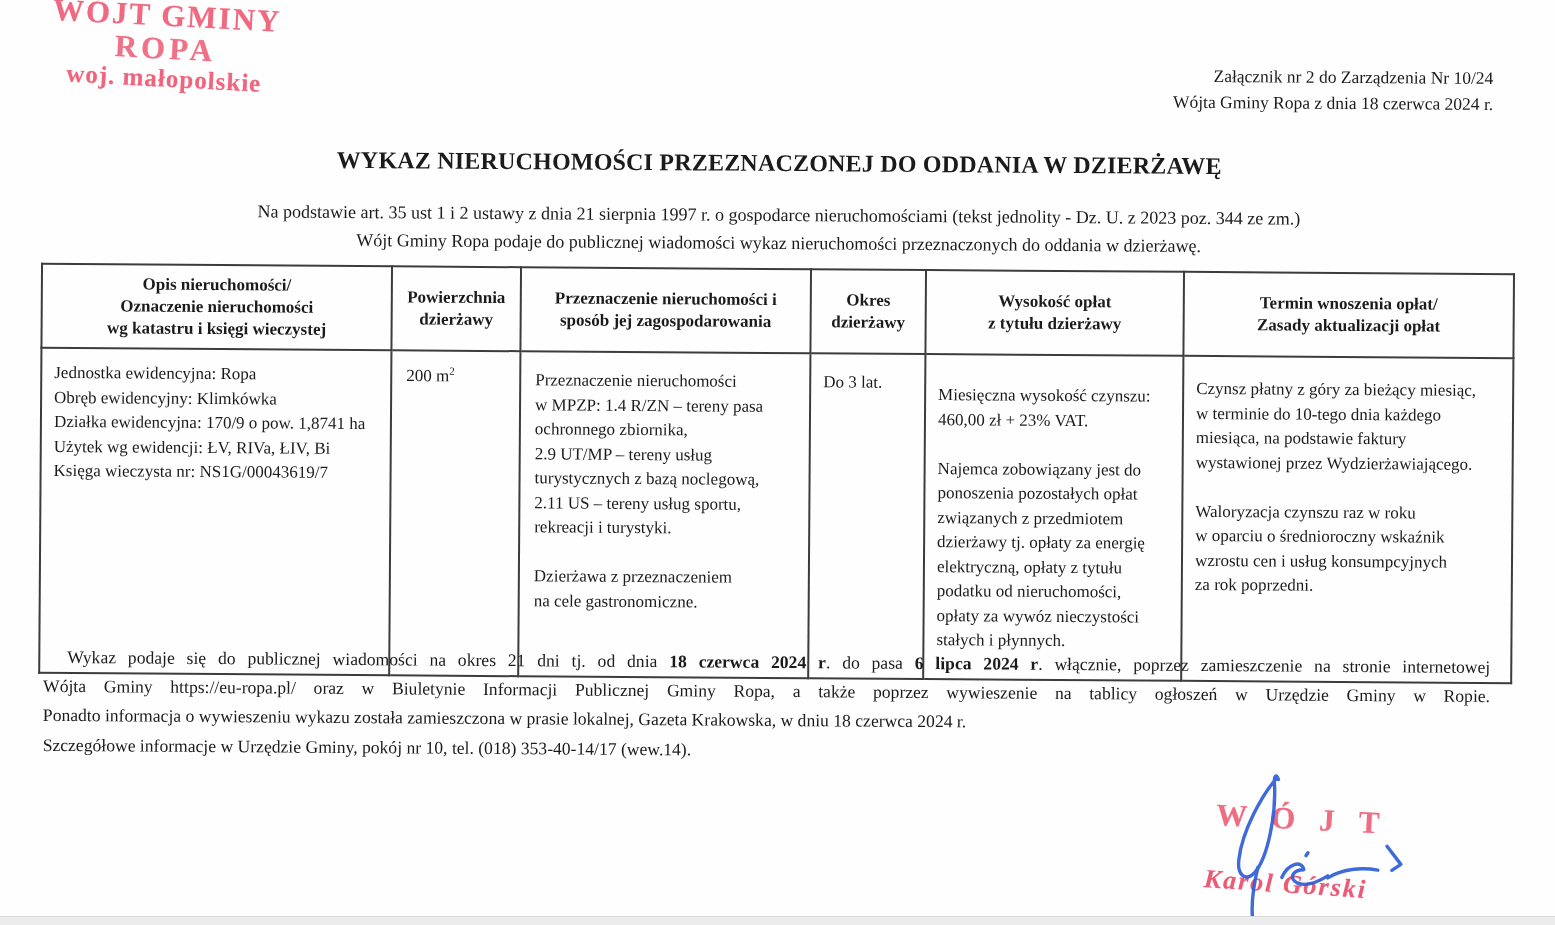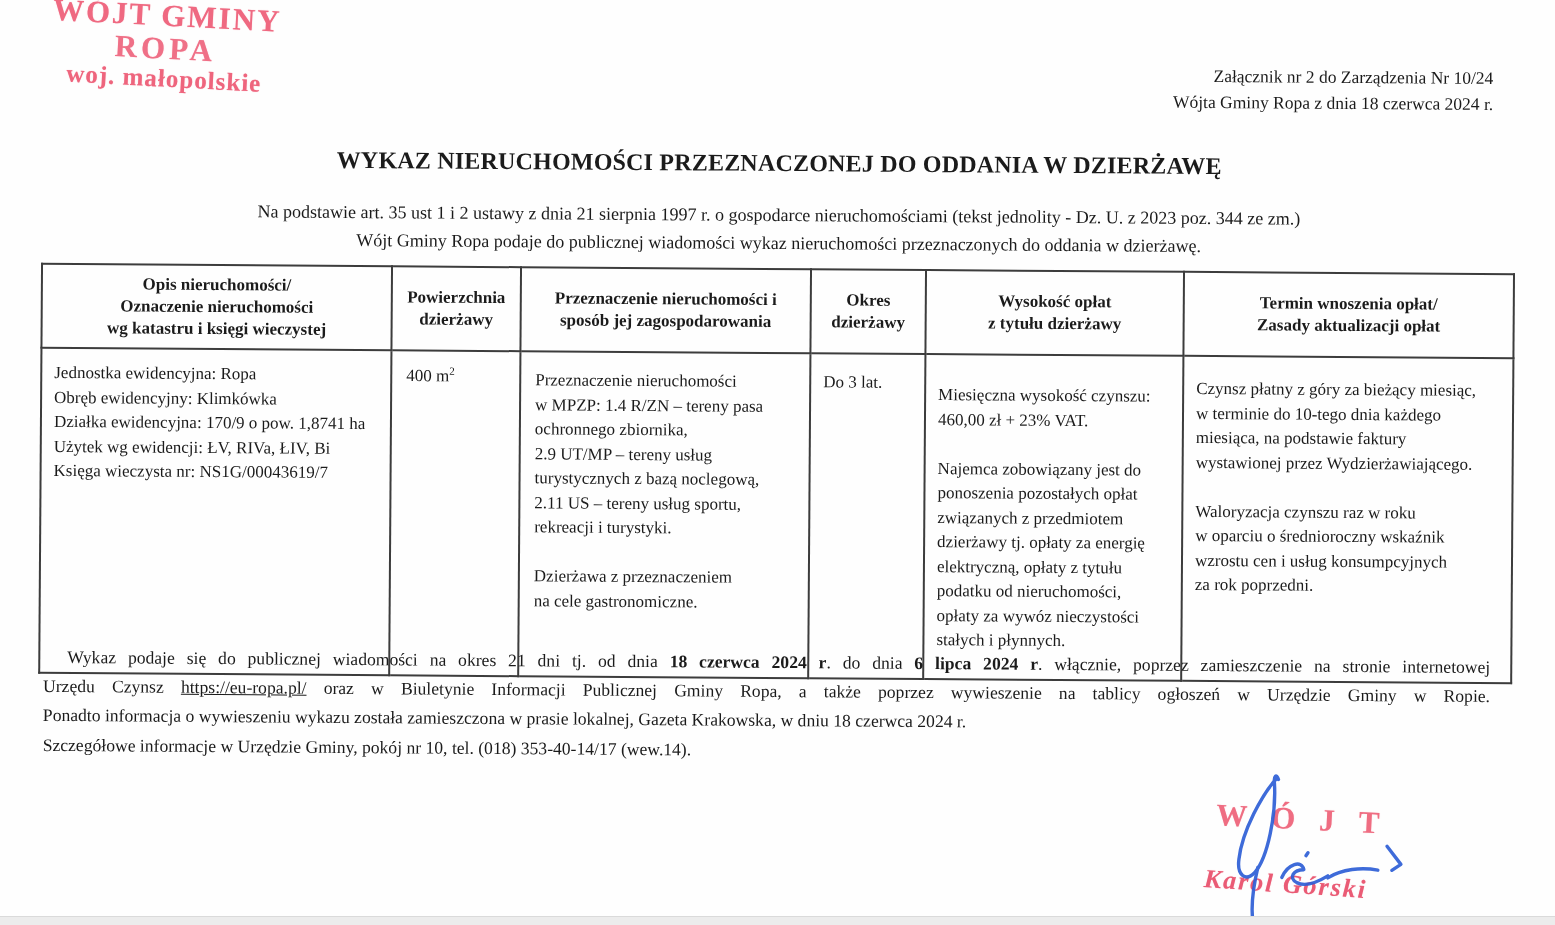--- a/index.html
+++ b/index.html
@@ -43,21 +43,21 @@
   td.c-wys{padding:28px 8px 10px 12px;line-height:1.42;}
   td.c-termin{padding:20px 6px 10px 12px;line-height:1.4;}
   .row-cells td{height:285px;}
   sup{font-size:11px;}
 
   
   .footer{left:45px;top:648px;width:1447px;font-size:17.6px;line-height:1.66;}
   .f-just{text-align:justify;text-align-last:justify;}
   .f-line1{padding-left:24px;}
   .f-bold{font-weight:bold;}
-  .f-link{text-decoration:underline;margin-top:30px;}
+  .f-link{margin-top:30px;}
 
   
   .sig-wrap{left:1185px;top:778px;width:280px;height:145px;}
   .sig-stamp-title{
     position:absolute;left:34px;top:20px;font-size:31px;font-weight:bold;letter-spacing:24px;
     color:#ef6d82;transform:rotate(2.5deg);text-shadow:0 0 1px rgba(239,109,130,.4);white-space:nowrap;
   }
   .sig-stamp-name{
     position:absolute;left:22px;top:88px;font-size:26px;font-weight:bold;font-style:italic;letter-spacing:2px;
     color:#ea5b75;transform:rotate(3.5deg);text-shadow:0 0 1px rgba(234,91,117,.4);white-space:nowrap;
@@ -116,21 +116,21 @@
 Zasady aktualizacji opłat</th>
       </tr>
     </thead>
     <tbody>
       <tr class="row-cells">
         <td class="ml c-opis">Jednostka ewidencyjna: Ropa
 Obręb ewidencyjny: Klimkówka
 Działka ewidencyjna: 170/9 o pow. 1,8741 ha
 Użytek wg ewidencji: ŁV, RIVa, ŁIV, Bi
 Księga wieczysta nr: NS1G/00043619/7</td>
-        <td class="c-pow"><span>400 m</span><sup>2</sup></td>
+        <td class="c-pow"><span>200 m</span><sup>2</sup></td>
         <td class="ml c-przezn">Przeznaczenie nieruchomości
 w MPZP: 1.4 R/ZN – tereny pasa
 ochronnego zbiornika,
 2.9 UT/MP – tereny usług
 turystycznych z bazą noclegową,
 2.11 US – tereny usług sportu,
 rekreacji i turystyki.
 
 Dzierżawa z przeznaczeniem
 na cele gastronomiczne.</td>
@@ -153,22 +153,22 @@
 
 Waloryzacja czynszu raz w roku
 w oparciu o średnioroczny wskaźnik
 wzrostu cen i usług konsumpcyjnych
 za rok poprzedni.</td>
       </tr>
     </tbody>
   </table>
 
   <div class="abs footer">
-    <div class="f-just f-line1"><span>Wykaz podaje się do publicznej wiadomości na okres 21 dni tj. od dnia </span><span class="f-bold">18 czerwca 2024 r</span><span>. do dnia </span><span class="f-bold">6 lipca 2024 r</span><span>. włącznie, poprzez zamieszczenie na stronie internetowej</span></div>
-    <div class="f-just"><span>Urzędu Czynsz </span><span class="f-link">https://eu-ropa.pl/</span><span> oraz w Biuletynie Informacji Publicznej Gminy Ropa, a także poprzez wywieszenie na tablicy ogłoszeń w Urzędzie Gminy w Ropie.</span></div>
+    <div class="f-just f-line1"><span>Wykaz podaje się do publicznej wiadomości na okres 21 dni tj. od dnia </span><span class="f-bold">18 czerwca 2024 r</span><span>. do pasa </span><span class="f-bold">6 lipca 2024 r</span><span>. włącznie, poprzez zamieszczenie na stronie internetowej</span></div>
+    <div class="f-just"><span>Wójta Gminy </span><span class="f-link">https://eu-ropa.pl/</span><span> oraz w Biuletynie Informacji Publicznej Gminy Ropa, a także poprzez wywieszenie na tablicy ogłoszeń w Urzędzie Gminy w Ropie.</span></div>
     <div>Ponadto informacja o wywieszeniu wykazu została zamieszczona w prasie lokalnej, Gazeta Krakowska, w dniu 18 czerwca 2024 r.</div>
     <div>Szczegółowe informacje w Urzędzie Gminy, pokój nr 10, tel. (018) 353-40-14/17 (wew.14).</div>
   </div>
 
   <div class="abs sig-wrap">
     <div class="sig-stamp-title">WÓJT</div>
     <div class="sig-stamp-name">Karol Górski</div>
     <svg class="sig-ink" width="260" height="170" viewBox="0 0 260 170">
       <g fill="none" stroke="#2e5fd6" stroke-width="3.4" stroke-linecap="round" stroke-linejoin="round" opacity="0.92">
         <path d="M95,8 C80,24 60,62 57,90 C55,106 64,113 73,103 C86,88 94,44 92,14 C91,6 94,4 96,10"></path>

